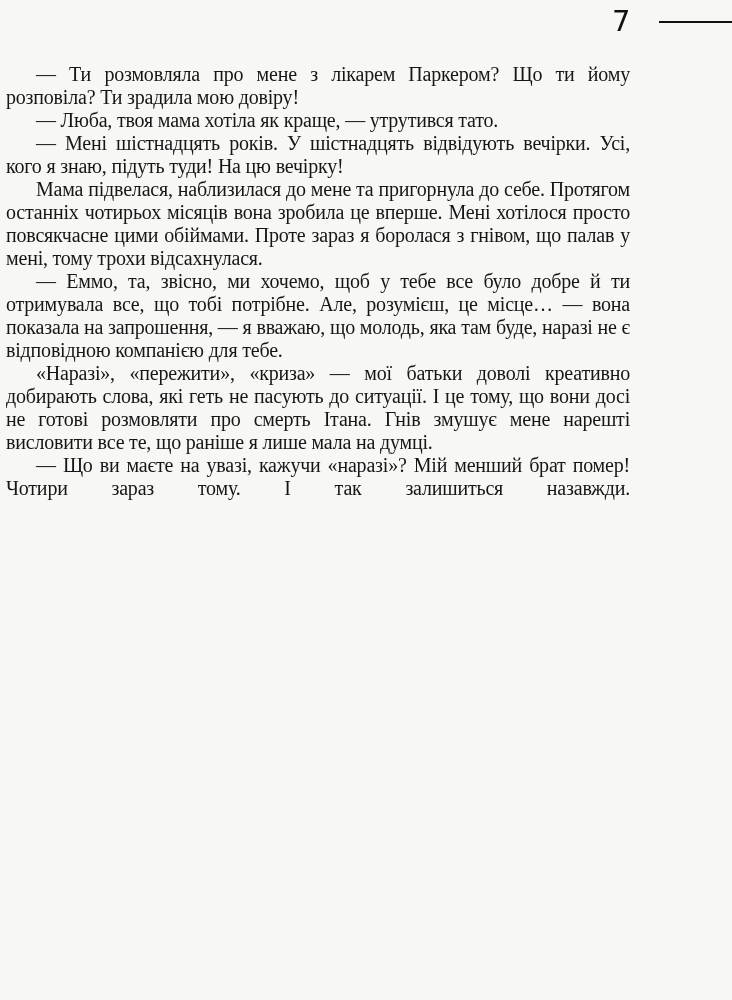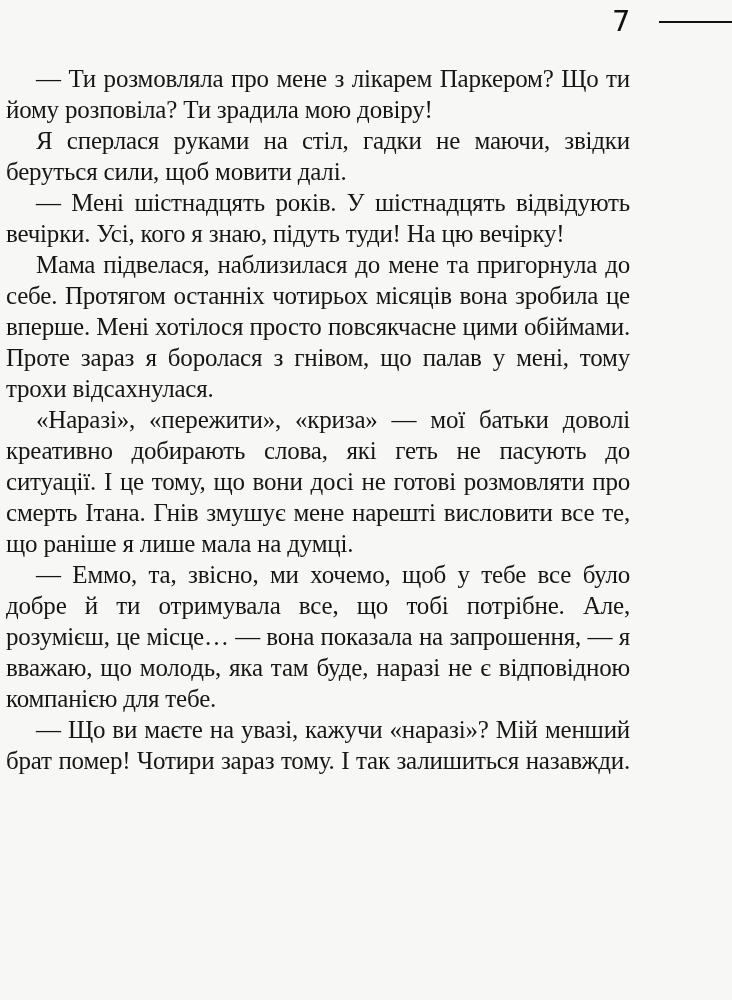--- a/index.html
+++ b/index.html
@@ -12,35 +12,35 @@
   .page-header { position: absolute; top: 0; left: 0; width: 732px; height: 50px; }
   .page-number {
     position: absolute; left: 612px; top: 4px;
     font-family: "DejaVu Sans", sans-serif; font-size: 29px; color: #111;
   }
   .header-rule {
     position: absolute; left: 659px; top: 21px; width: 73px; height: 2px; background: #111;
   }
   .text-block {
     position: absolute; left: 6px; top: 63px; width: 624px;
-    font-size: 25px; line-height: 31px;
+    font-size: 20px; line-height: 23px;
     text-align: justify; letter-spacing: -0.2px;
   }
   .text-block p { margin: 0; text-indent: 30px; text-align: justify; }
   .text-block p.last-line-justify { text-align-last: justify; }
 </style>
 </head>
 <body>
 
 <div class="page-header">
   <span class="page-number">7</span>
   <div class="header-rule"></div>
 </div>
 
 <div class="text-block">
   <p>— Ти розмовляла про мене з лікарем Паркером? Що ти йому розповіла? Ти зрадила мою довіру!</p>
-  <p>Я сперлася руками на стіл, гадки не маючи, звідки беруться сили, щоб мовити далі.</p>
+  <p>— Люба, твоя мама хотіла як краще, — утрутився тато.</p>
   <p>— Мені шістнадцять років. У шістнадцять відвідують вечірки. Усі, кого я знаю, підуть туди! На цю вечірку!</p>
   <p>Мама підвелася, наблизилася до мене та пригорнула до себе. Протягом останніх чотирьох місяців вона зробила це вперше. Мені хотілося просто повсякчасне цими обіймами. Проте зараз я боролася з гнівом, що палав у мені, тому трохи відсахнулася.</p>
+  <p>— Еммо, та, звісно, ми хочемо, щоб у тебе все було добре й ти отримувала все, що тобі потрібне. Але, розумієш, це місце… — вона показала на запрошення, — я вважаю, що молодь, яка там буде, наразі не є відповідною компанією для тебе.</p>
   <p>«Наразі», «пережити», «криза» — мої батьки доволі креативно добирають слова, які геть не пасують до ситуації. І це тому, що вони досі не готові розмовляти про смерть Ітана. Гнів змушує мене нарешті висловити все те, що раніше я лише мала на думці.</p>
-  <p>— Еммо, та, звісно, ми хочемо, щоб у тебе все було добре й ти отримувала все, що тобі потрібне. Але, розумієш, це місце… — вона показала на запрошення, — я вважаю, що молодь, яка там буде, наразі не є відповідною компанією для тебе.</p>
   <p class="last-line-justify">— Що ви маєте на увазі, кажучи «наразі»? Мій менший брат помер! Чотири зараз тому. І так залишиться назавжди.</p>
 </div>
 
 </body></html>

